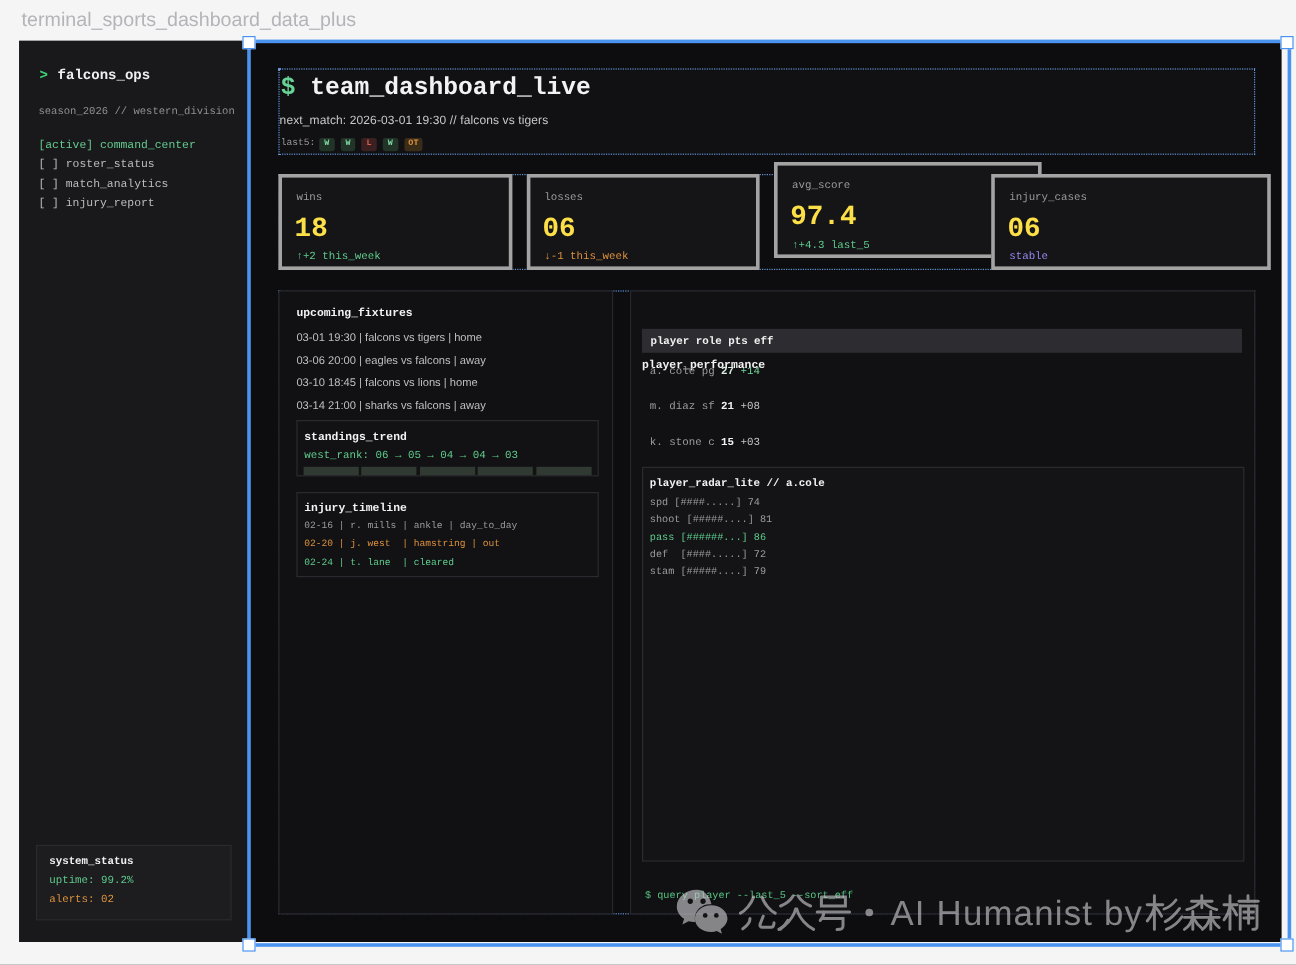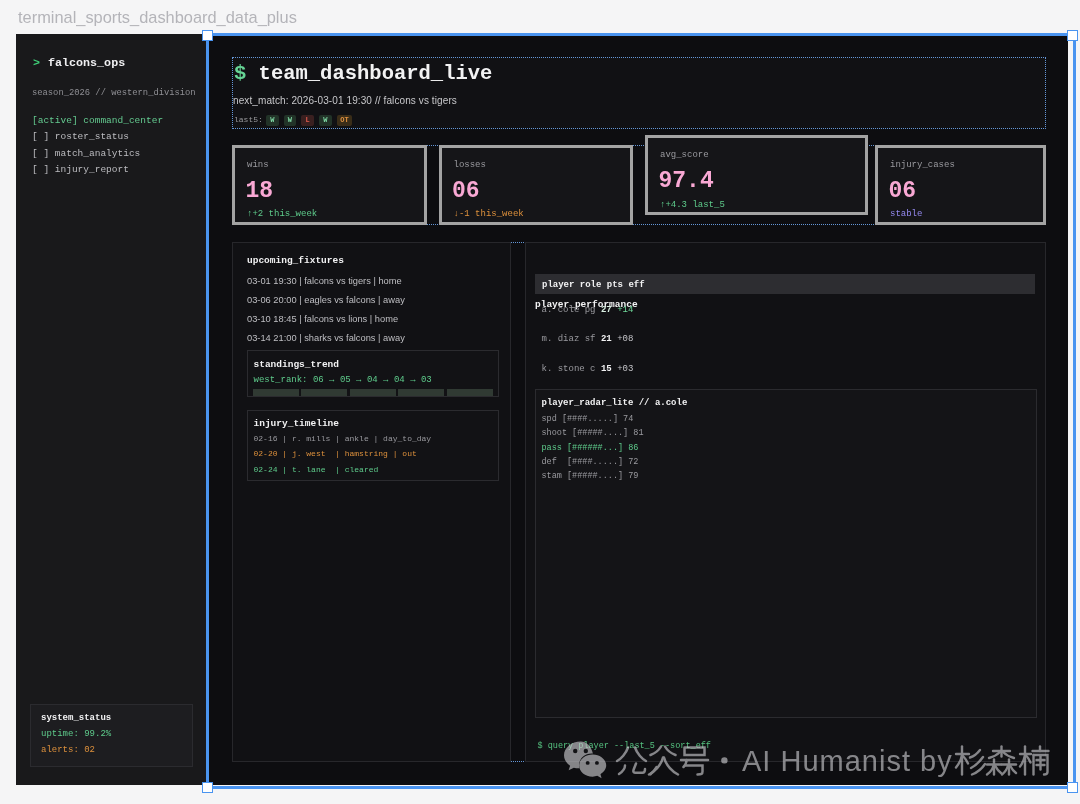--- a/index.html
+++ b/index.html
@@ -56,21 +56,21 @@
   <div class="abs card" style="left:438.5px;top:144.5px;width:194.5px;">
     <div class="clabel">losses</div>
     <div class="cnum">06</div>
     <div class="cdelta orange">↓-1 this_week</div>
   </div>
   <div class="abs card" style="left:645px;top:135px;width:223px;">
     <div class="clabel">avg_score</div>
     <div class="cnum">97.4</div>
     <div class="cdelta green">↑+4.3 last_5</div>
   </div>
-  <div class="abs card" style="left:875px;top:144.5px;width:171px;">
+  <div class="abs card" style="left:826px;top:144.5px;width:233px;">
     <div class="clabel">injury_cases</div>
     <div class="cnum">06</div>
     <div class="cdelta" style="color:#9489ef;">stable</div>
   </div>
 
   <div class="abs dashed" style="left:232px;top:241.5px;width:814px;height:520.5px;"></div>
 
   <div class="abs panel" style="left:232px;top:241.5px;width:279px;height:520.5px;"></div>
   <div class="abs mono b white" style="left:247px;top:255px;font-size:9.5px;">upcoming_fixtures</div>
   <div class="abs sans" style="left:247px;top:271.5px;font-size:9.3px;line-height:19px;color:#bfbfc3;">
@@ -201,17 +201,17 @@
 
 <style>
   .badge{display:inline-block;height:11px;line-height:11px;min-width:12.5px;text-align:center;
          border-radius:2px;font-family:"Liberation Mono",monospace;font-size:7px;font-weight:bold;
          margin-right:5.2px;vertical-align:top;}
   .bw{background:#223328;color:#7fd9a4;}
   .bl{background:#3a2020;color:#e05b4d;}
   .bo{background:#3a2d18;color:#e09140;padding:0 1.5px;}
   .card{height:80px;background:#151518;border:3px solid #a3a3a3;box-sizing:border-box;}
   .clabel{margin:12px 0 0 12px;font-size:9px;color:#9a9a9f;font-family:"Liberation Mono",monospace;}
-  .cnum{margin:10px 0 0 10.5px;font-size:23px;font-weight:bold;color:#f9a8d4;font-family:"Liberation Mono",monospace;line-height:23px;}
+  .cnum{margin:10px 0 0 10.5px;font-size:23px;font-weight:bold;color:#fde047;font-family:"Liberation Mono",monospace;line-height:23px;}
   .cdelta{margin:6.5px 0 0 12px;font-size:9px;font-family:"Liberation Mono",monospace;}
   .bar{display:inline-block;vertical-align:top;width:46px;height:6.5px;background:#303a33;margin-right:2.6px;}
   .handle{position:absolute;width:11px;height:11px;background:#fff;border:1.5px solid #4a94f0;box-sizing:border-box;}
 </style>
 
 </body></html>

